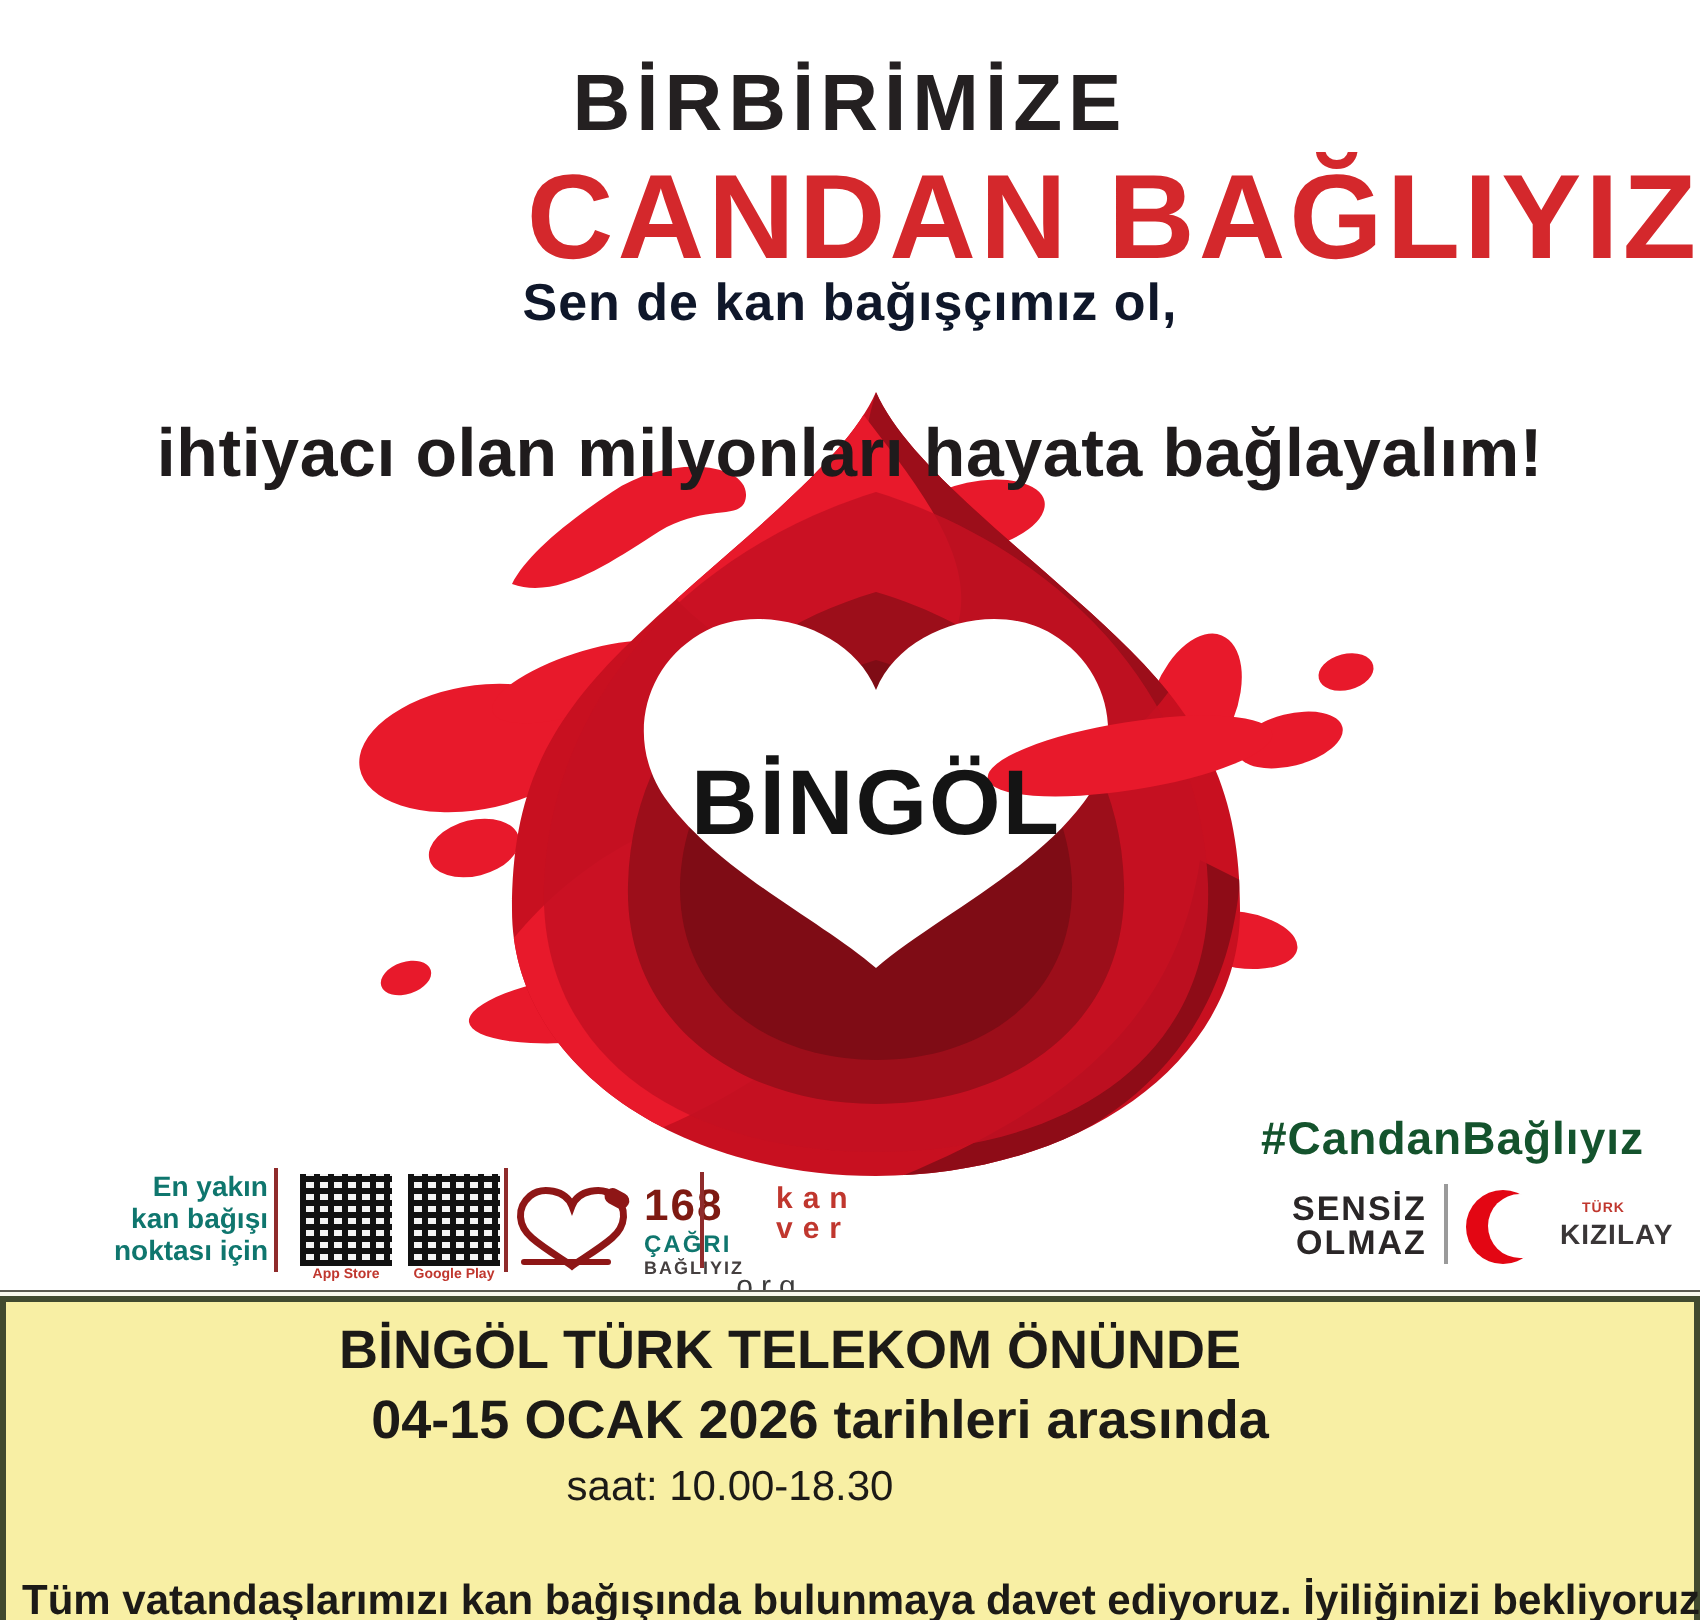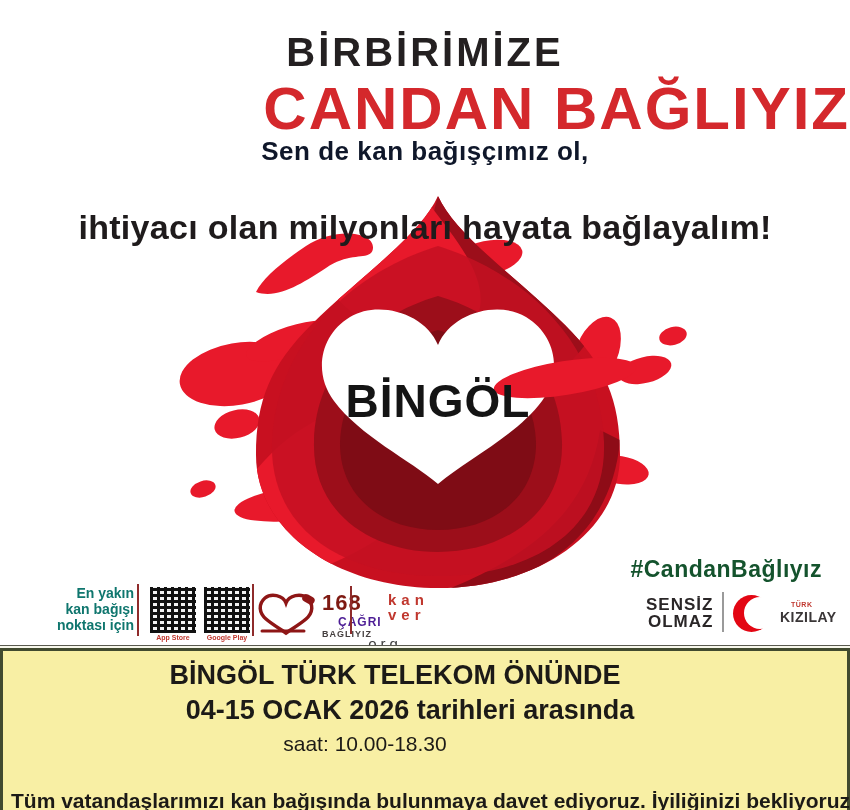--- a/index.html
+++ b/index.html
@@ -36,21 +36,21 @@
       repeating-linear-gradient(0deg,#111 0 3px,transparent 3px 6px),
       repeating-linear-gradient(90deg,#111 0 3px,#f4f4f4 3px 7px);
       outline:3px solid #fff;}
   .qr.q1{left:150px;} .qr.q2{left:204px;}
   .qr-label{top:634px;width:46px;text-align:center;font-size:7px;font-weight:bold;color:#c0372e;}
   .qr-label.q1{left:150px;} .qr-label.q2{left:204px;}
 
   .cc-icon{left:258px;top:589px;}
   .cc-text{left:322px;top:592px;line-height:1;}
   .cc-number{font-size:22px;font-weight:bold;color:#7e1a12;letter-spacing:1px;}
-  .cc-line1{font-size:12px;font-weight:bold;color:#4c1d95;letter-spacing:1px;margin-top:2px;margin-left:16px;}
+  .cc-line1{font-size:12px;font-weight:bold;color:#0f766e;letter-spacing:1px;margin-top:2px;}
   .cc-line2{font-size:9px;font-weight:bold;color:#453f3f;letter-spacing:1px;margin-top:2px;}
 
   .site{left:360px;top:592px;line-height:1;}
   .site-l1,.site-l2{font-size:15px;font-weight:bold;color:#c0372e;letter-spacing:5px;padding-left:28px;}
   .site-l2{margin-top:0;}
   .site-l3{font-size:15px;font-weight:normal;color:#3c3c3c;letter-spacing:4px;margin-top:14px;}
 
   .slogan{left:646px;top:596px;line-height:17px;font-size:17px;font-weight:bold;
     color:#2a2627;letter-spacing:1px;text-align:right;}
 

